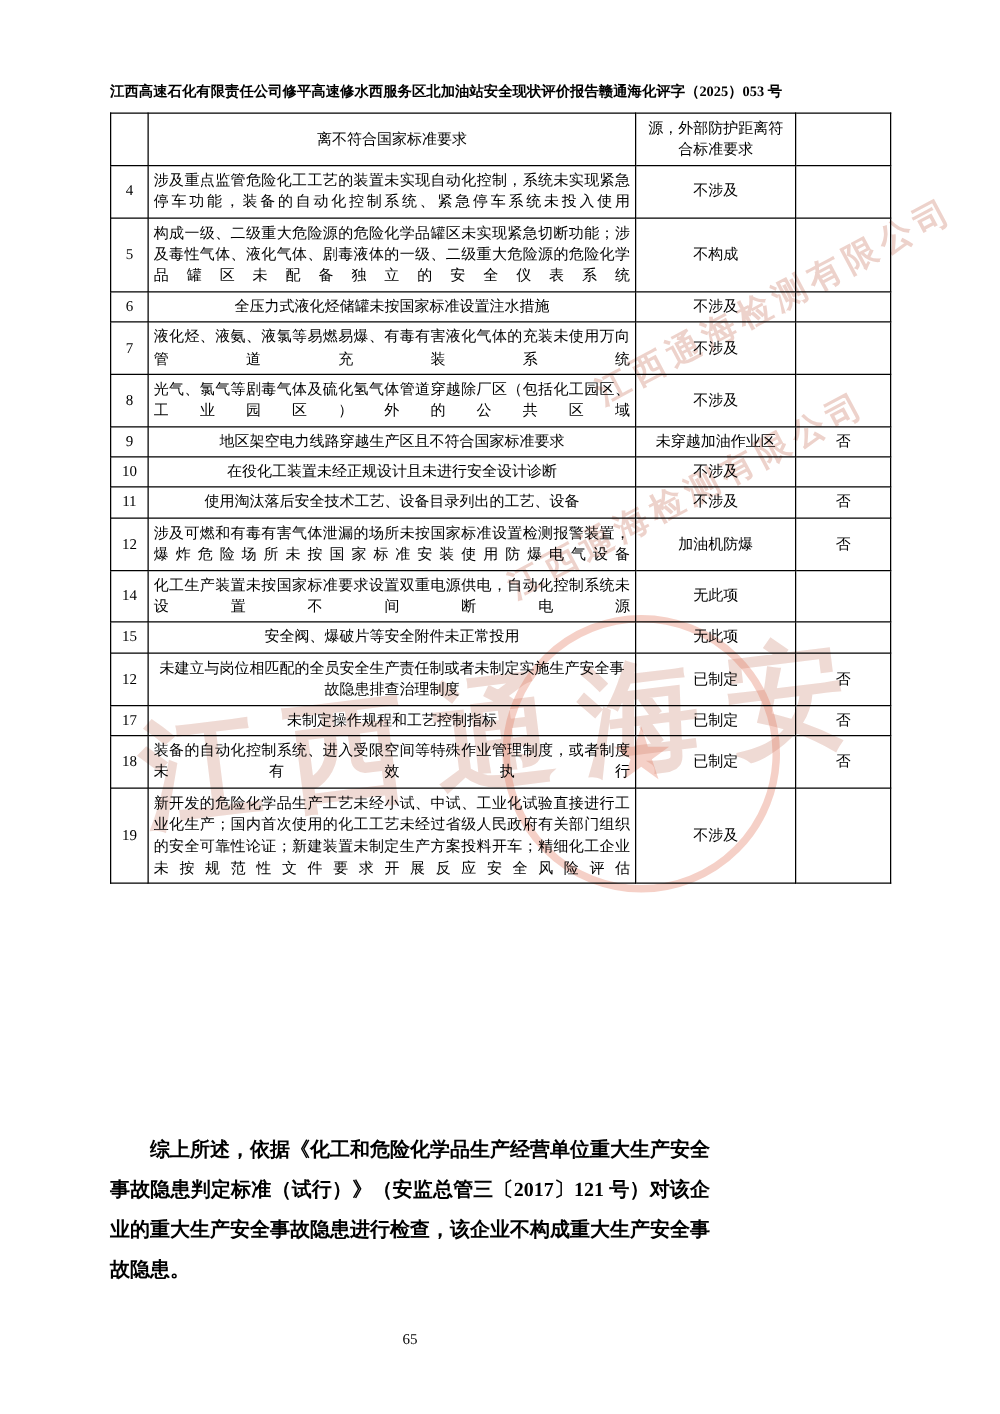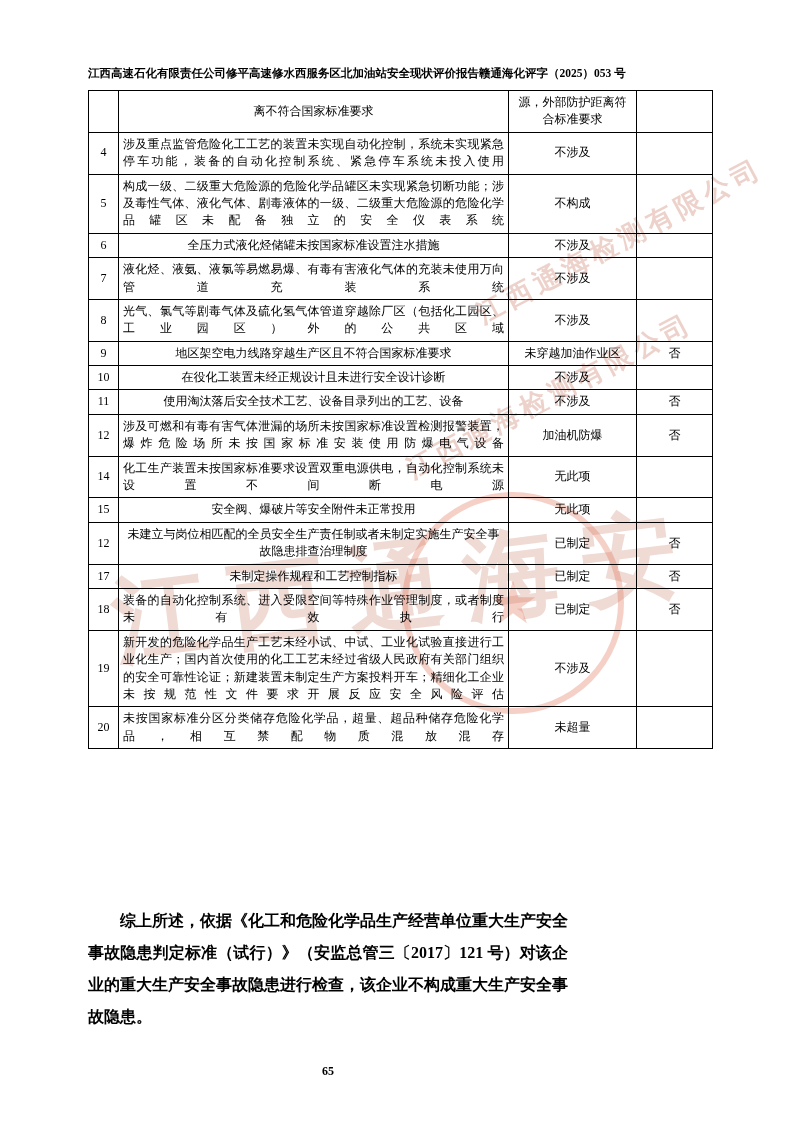--- a/index.html
+++ b/index.html
@@ -138,21 +138,20 @@
 
   
   .page-number {
     position: absolute;
     bottom: 52px;
     left: 0;
     width: 100%;
     text-align: center;
     font-size: 12px;
     font-family: "Liberation Serif", serif;
-    font-weight: bold;
   }
 </style>
 </head>
 <body>
 
 <div class="page">
 
   <div class="header">
     <span class="header-left">江西高速石化有限责任公司修平高速修水西服务区北加油站安全现状评价报告</span>
     <span class="header-right">赣通海化评字（2025）053 号</span>
@@ -262,26 +261,20 @@
         <td class="col-item just">装备的自动化控制系统、进入受限空间等特殊作业管理制度，或者制度未有效执行</td>
         <td class="col-res">已制定</td>
         <td class="col-last">否</td>
       </tr>
       <tr>
         <td class="col-no">19</td>
         <td class="col-item just">新开发的危险化学品生产工艺未经小试、中试、工业化试验直接进行工业化生产；国内首次使用的化工工艺未经过省级人民政府有关部门组织的安全可靠性论证；新建装置未制定生产方案投料开车；精细化工企业未按规范性文件要求开展反应安全风险评估</td>
         <td class="col-res">不涉及</td>
         <td class="col-last"></td>
       </tr>
-      <tr>
-        <td class="col-no">20</td>
-        <td class="col-item just">未按国家标准分区分类储存危险化学品，超量、超品种储存危险化学品，相互禁配物质混放混存</td>
-        <td class="col-res">未超量</td>
-        <td class="col-last"></td>
-      </tr>
     </tbody>
   </table>
 
   <div class="conclusion">
     <span class="indent"></span><span>综上所述，依据《化工和危险化学品生产经营单位重大生产安全事故隐患判定标准（试行）》（安监总管三〔2017〕121 号）对该企业的重大生产安全事故隐患进行检查，该企业不构成重大生产安全事故隐患。</span>
   </div>
 
   <div class="page-number">65</div>
 
 </div>

